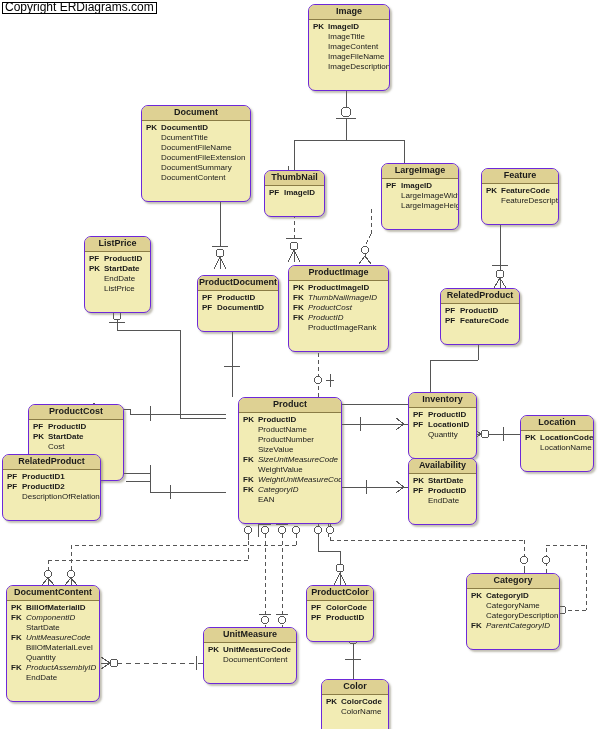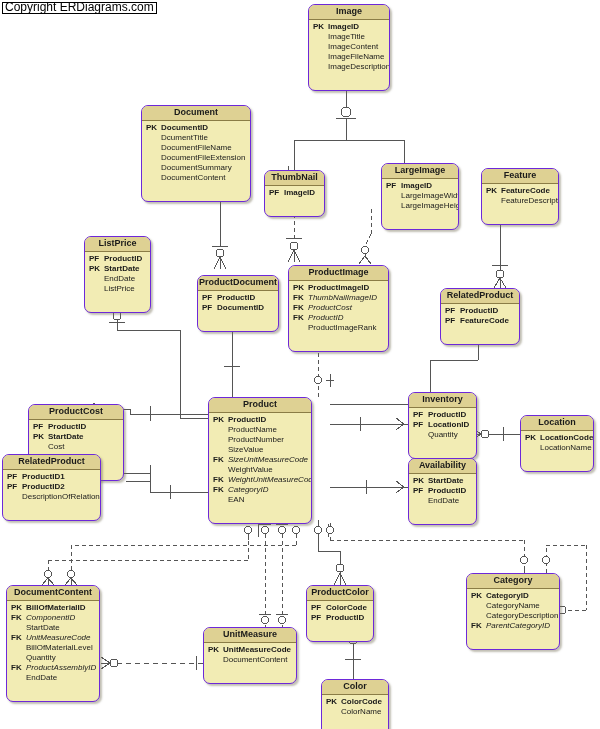--- a/index.html
+++ b/index.html
@@ -474,21 +474,21 @@
         <div class="attr plain">
           <span class="key"></span>
           <span class="nm">Cost</span>
         </div>
         <div class="attr plain">
           <span class="key"></span>
           <span class="nm">EndDate</span>
         </div>
       </div>
     </div>
-    <div class="entity" style="left: 208px; top: 397px; width: 104px;">
+    <div class="entity" style="left: 238px; top: 397px; width: 104px;">
       <div class="ehead">Product</div>
       <div class="ebody">
         <div class="attr pk">
           <span class="key">PK</span>
           <span class="nm">ProductID</span>
         </div>
         <div class="attr plain">
           <span class="key"></span>
           <span class="nm">ProductName</span>
         </div>

